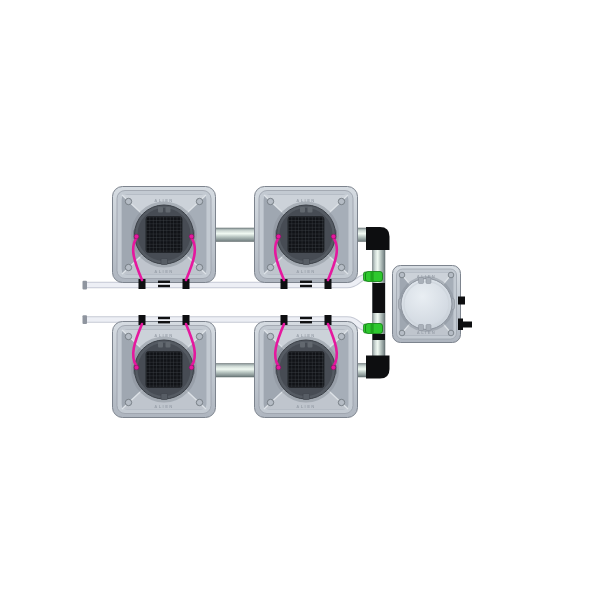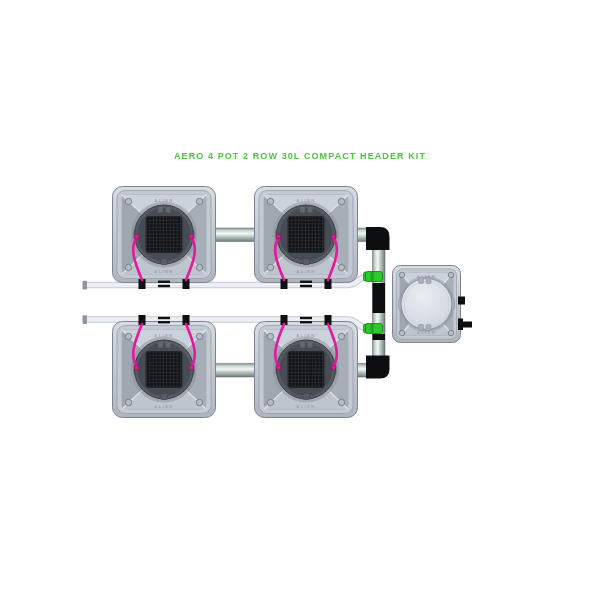--- a/index.html
+++ b/index.html
@@ -10,21 +10,20 @@
          text-transform:uppercase;}
   svg{position:absolute;top:0;left:0;}
   .emboss{font-family:"Liberation Sans",sans-serif;font-size:4.2px;font-weight:bold;
           letter-spacing:1.4px;fill:#959ca6;opacity:.85;}
 </style>
 </head>
 <body>
 
 <div class="canvas">
 
-  <div class="title">AERO 4 POT 2 ROW 30L COMPACT HEADER KIT</div>
 
   <svg width="600" height="600" viewBox="0 0 600 600">
     <defs>
       <linearGradient id="potBody" x1="0" y1="0" x2="0" y2="1">
         <stop offset="0" stop-color="#d6dce2"></stop>
         <stop offset="0.5" stop-color="#c2c9d1"></stop>
         <stop offset="1" stop-color="#aeb5bf"></stop>
       </linearGradient>
       <linearGradient id="pipeH" x1="0" y1="0" x2="0" y2="1">
         <stop offset="0" stop-color="#8a9698"></stop>

